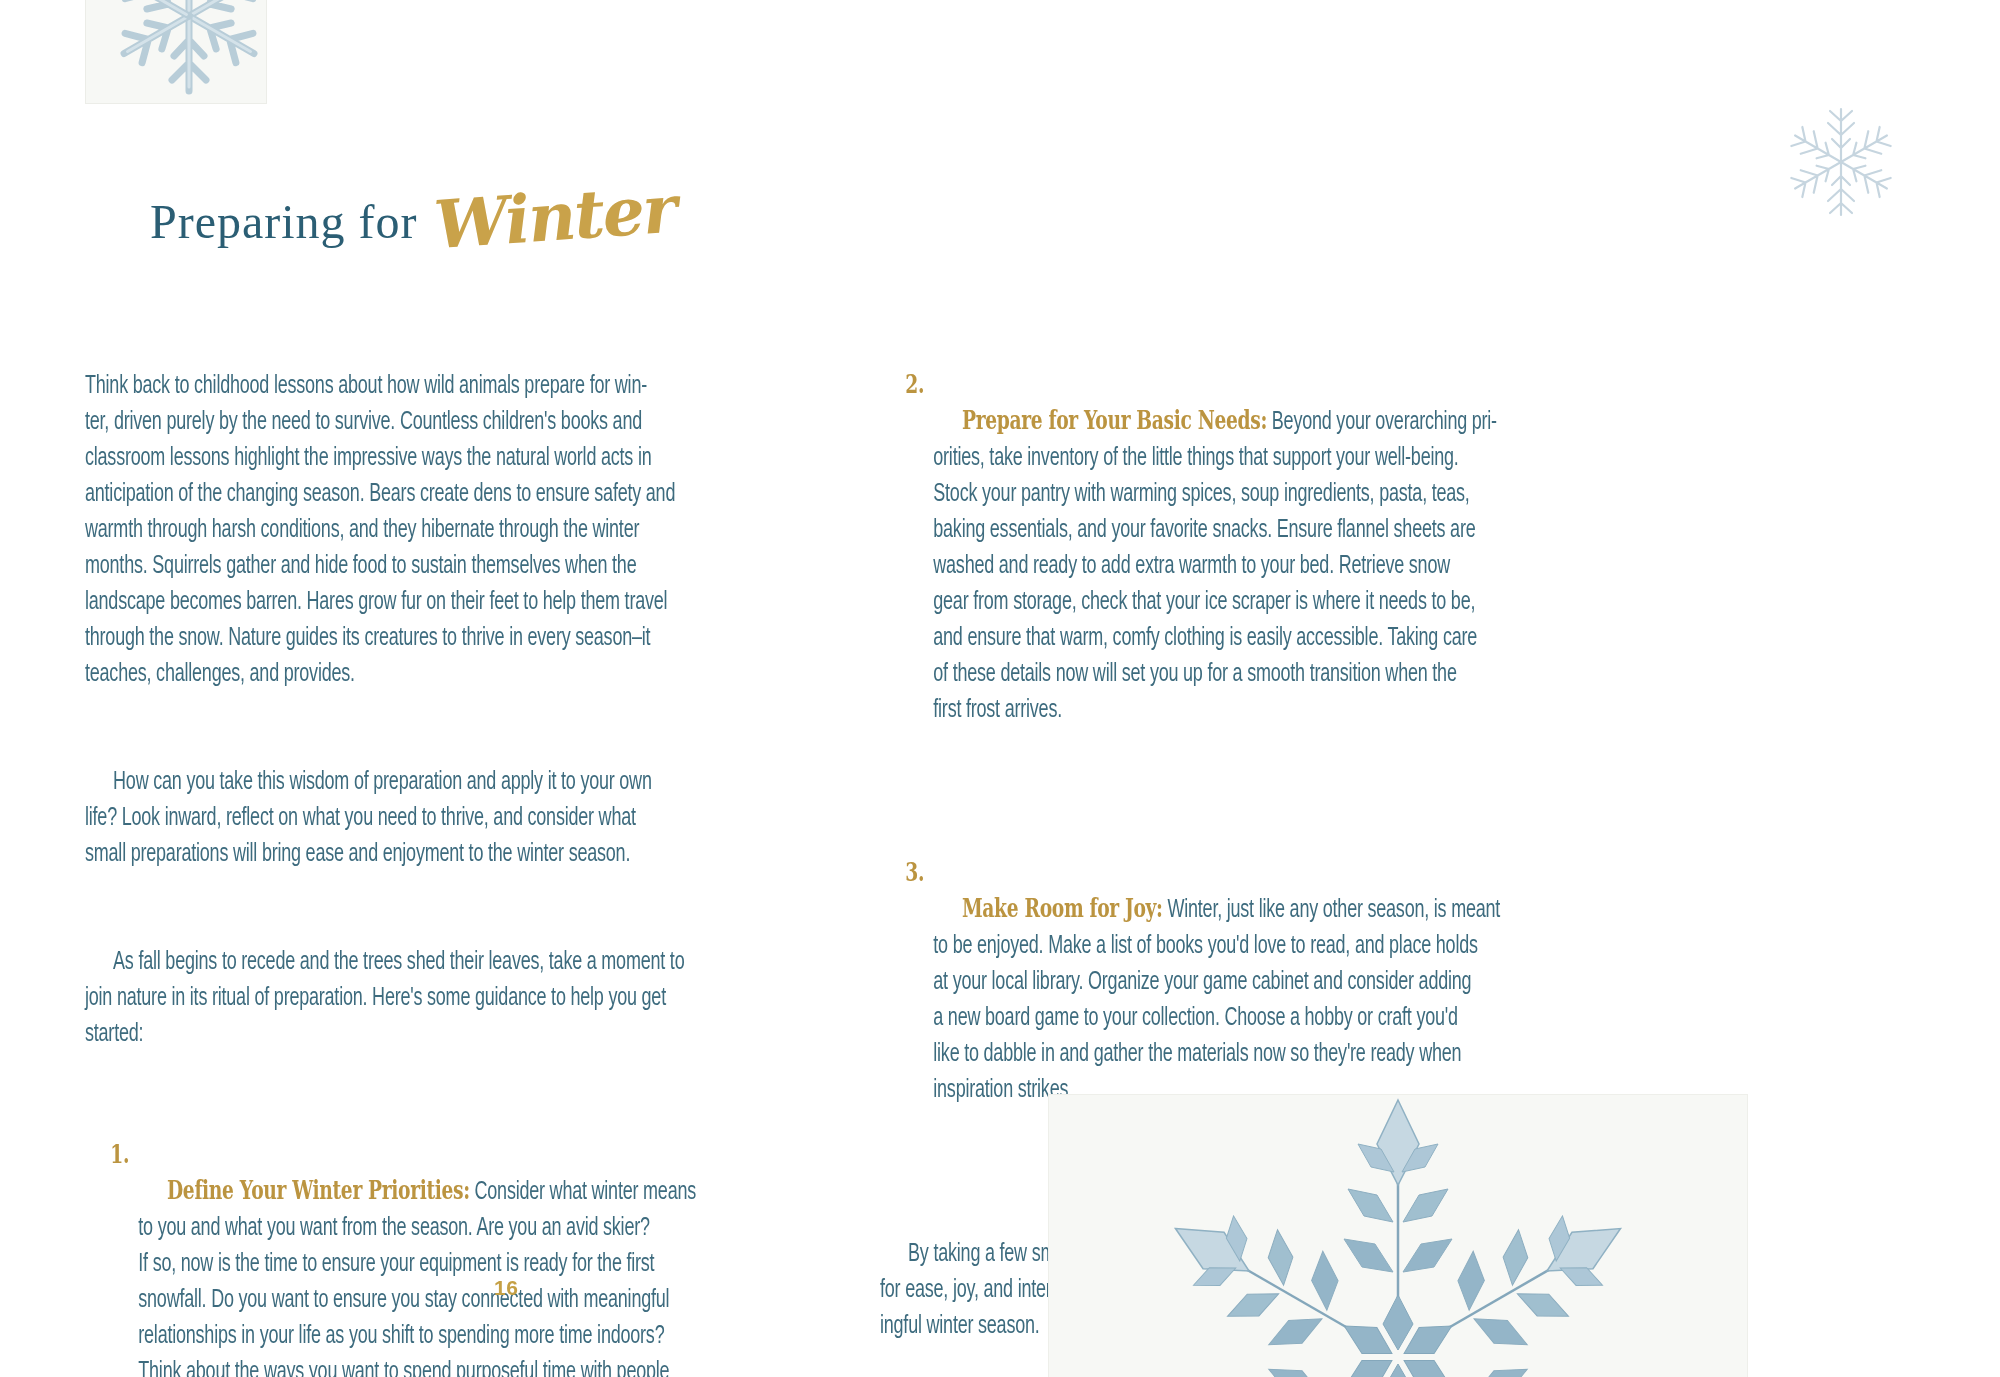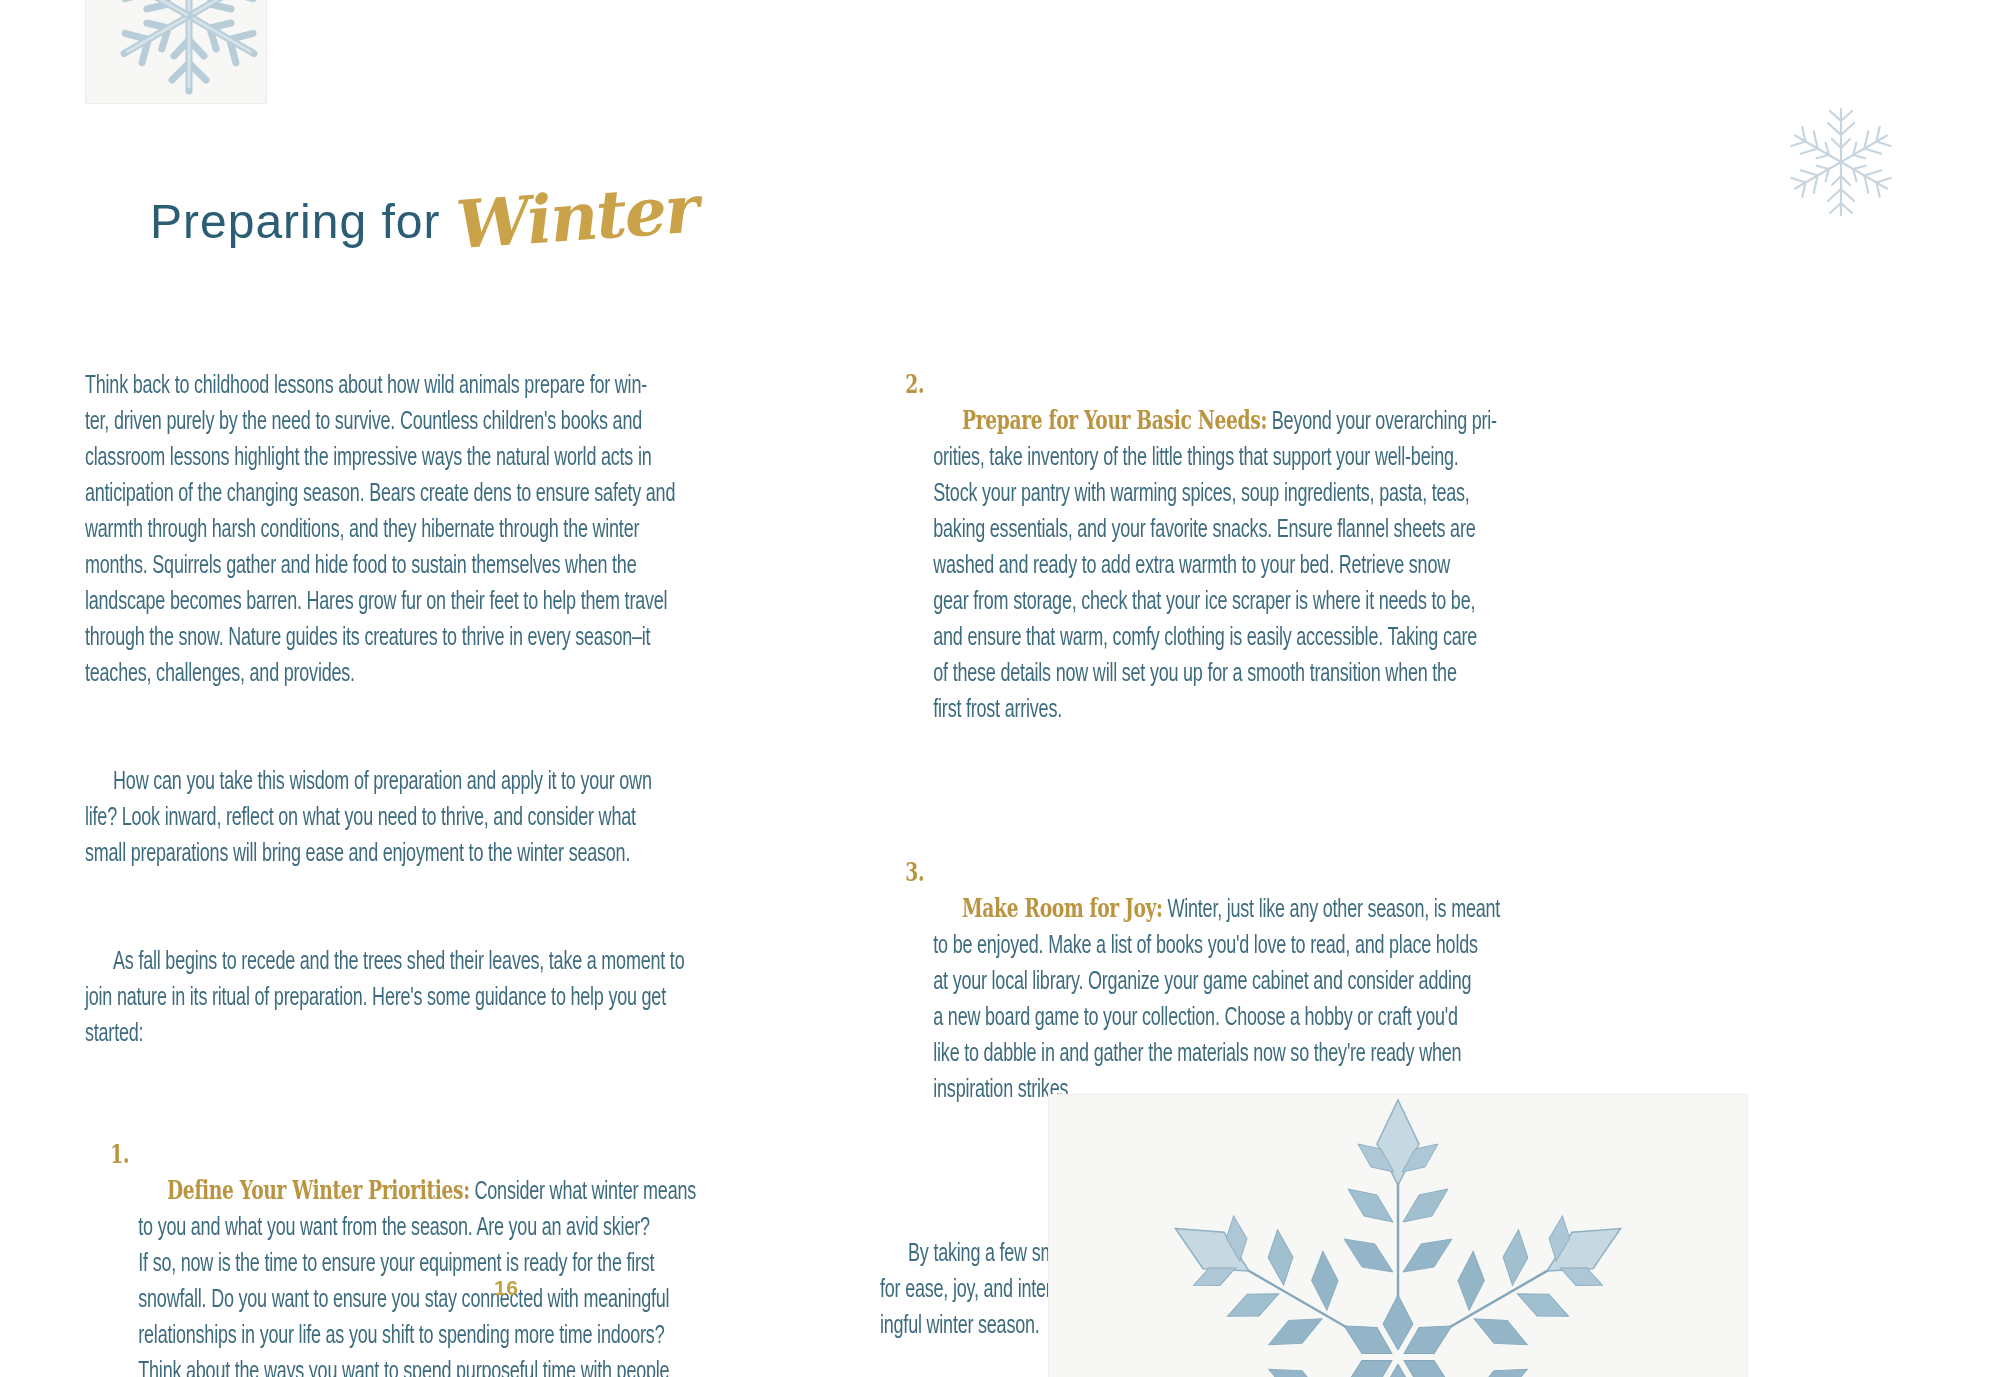--- a/index.html
+++ b/index.html
@@ -1,20 +1,20 @@
 <!DOCTYPE html>
 <html><head>
 <meta charset="utf-8">
 <style>
   html,body{margin:0;padding:0;background:#ffffff;}
   .spread{position:relative;width:2000px;height:1377px;background:#ffffff;overflow:hidden;
           font-family:"Liberation Sans",sans-serif;}
   
   .title{position:absolute;left:150px;top:176px;white-space:nowrap;}
-  .title-regular{font-family:Liberation Sans, sans-serif;font-weight:400;font-size:48px;
+  .title-regular{font-family:Liberation Serif, serif;font-weight:400;font-size:48px;
                  color:#2b5e74;letter-spacing:1px;}
   .title-script{font-family:"DejaVu Serif",serif;font-style:italic;font-weight:bold;
                 font-size:66px;color:#c9a24a;display:inline-block;margin-left:16px;
                 letter-spacing:-2px;transform:rotate(-4deg) translateY(2px);}
   
   .col{position:absolute;width:900px;transform:scaleX(0.72);transform-origin:0 0;
        font-size:25px;line-height:36px;letter-spacing:-0.3px;color:#3d6b7e;white-space:pre;}
   .col-left{left:85px;top:294px;}
   .col-right{left:880px;top:294px;}
   .para{margin:0;}

